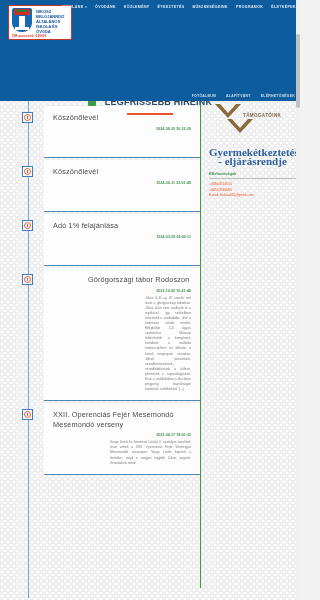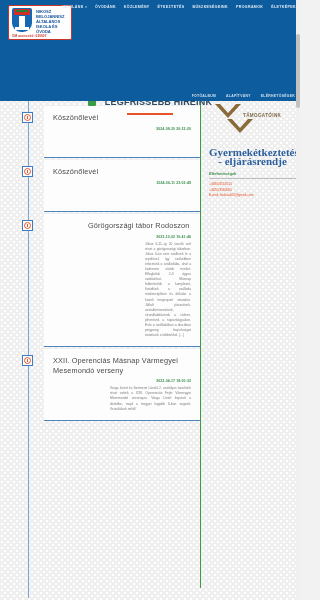--- a/index.html
+++ b/index.html
@@ -335,38 +335,48 @@
         <div class="tl-marker">
             <span></span>
           </div>
         <div class="tl-card plain">
           <div class="tl-title">Köszönőlevél</div>
           <div class="tl-date">2024-06-11 23:02:49</div>
           <div class="tl-body"></div>
         </div>
       </div>
 
+      <div class="tl-item">
+        <div class="tl-marker">
+            <span></span>
+          </div>
+        <div class="tl-card plain">
+          <div class="tl-title">Adó 1% felajánlása</div>
+          <div class="tl-date">2024-03-09 09:40:11</div>
+          <div class="tl-body"></div>
+        </div>
+      </div>
 
       <div class="tl-item">
         <div class="tl-marker">
             <span></span>
           </div>
         <div class="tl-card tall">
           <div class="tl-title">Görögországi tábor Rodoszon</div>
           <div class="tl-date">2023-10-02 10:41:46</div>
           <div class="tl-body">Július 6-11.-ig 20 tanuló vett részt a görögországi táborban. Július 6-án este szálltunk le a repülővel, így szűkebben érkeztünk a szállodába, ahol a kedvesen vártak minket. Elfoglaltuk 2-3 ágyas szobáinkat. Másnap felderítettük a komplexet, fürödtünk a szálloda medencéjében és délután a közeli tengerparti strandon. Jólfalt játszottunk, asztaliteniszeztünk, strandlabdáztunk a vízben, pihentünk a napozóágyakon. Este a szállodában a discóban pingpong bajnokságot tartottunk a többiekkel. [...]</div>
         </div>
       </div>
 
       <div class="tl-item">
         <div class="tl-marker">
             <span></span>
           </div>
         <div class="tl-card med">
-          <div class="tl-title">XXII. Operenciás Másnap Vármegyei Mesemondó verseny</div>
+          <div class="tl-title">XXII. Operenciás Fejér Mesemondó Mesemondó verseny</div>
           <div class="tl-date">2023-04-17 18:00:32</div>
           <div class="tl-body">Varga Linett és Szemerei László 2. osztályos tanulóink részt vettek a XXII. Operenciás Fejér Vármegyei Mesemondó versenyen. Varga Linett bejutott a döntőbe, majd a megyei legjobb 6-ban vegzett. Gratulálunk nekik!</div>
         </div>
       </div>
 
     </div>
 
     <aside class="sidebar">
 
       <div class="search-row">

